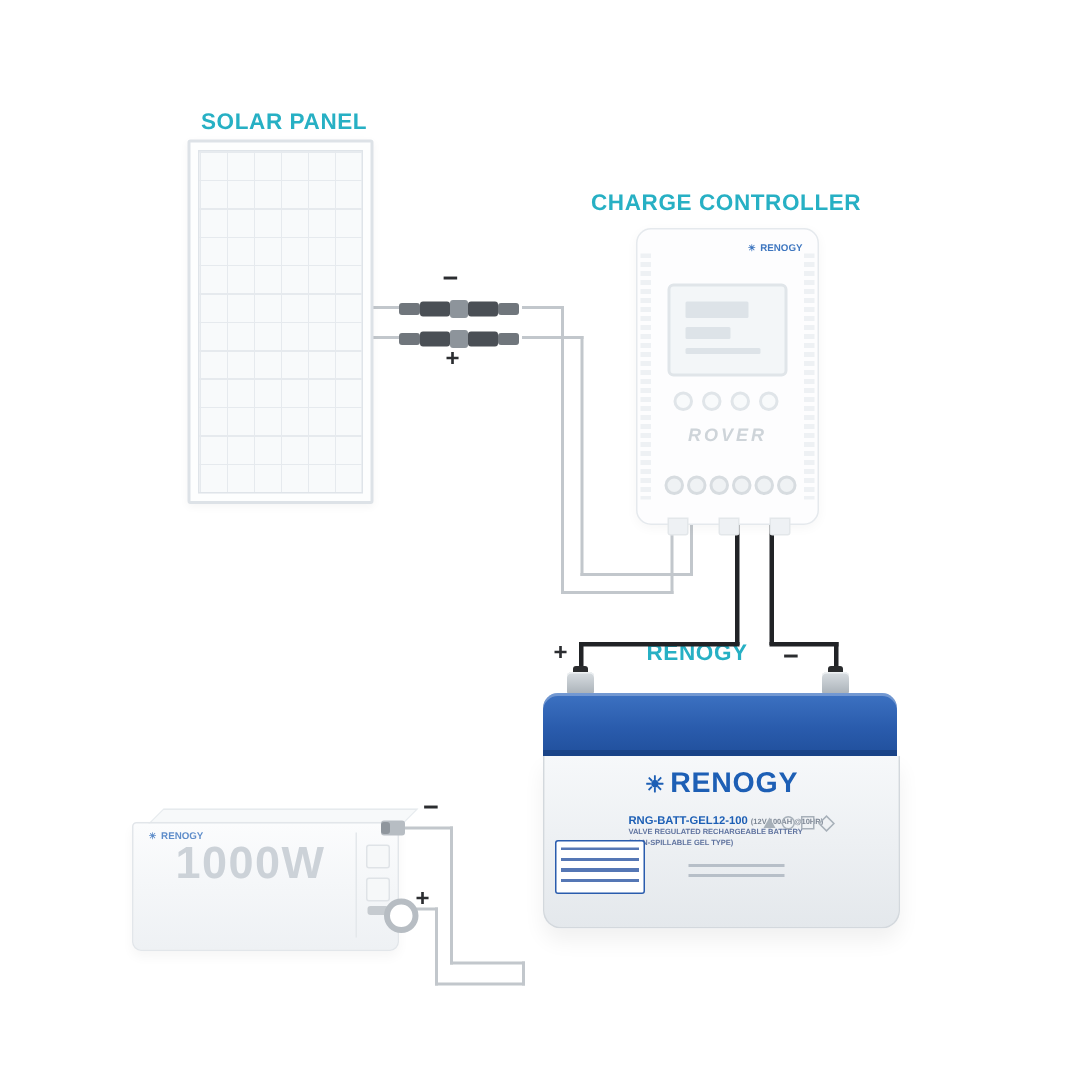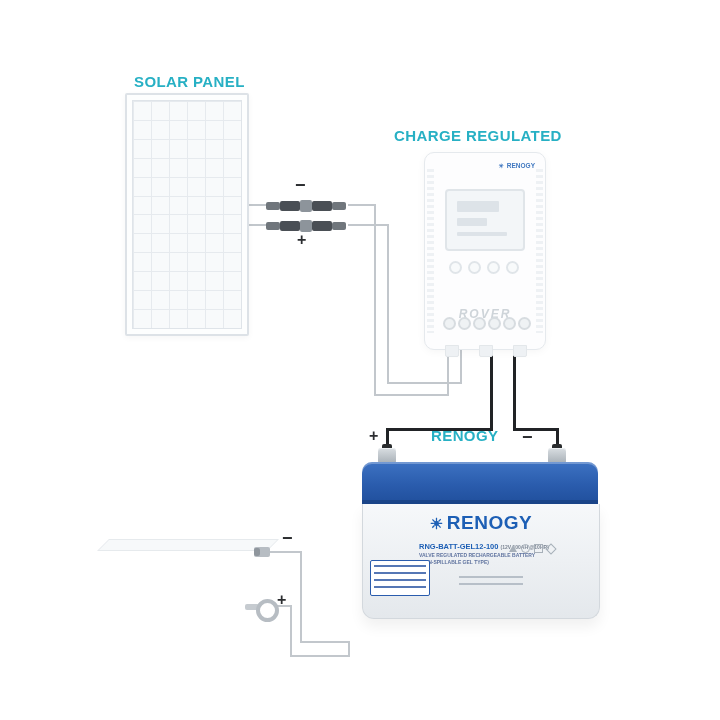--- a/index.html
+++ b/index.html
@@ -30,21 +30,21 @@
   
   .controller{left:424px;top:152px;width:120px;height:196px;background:#fdfdfe;
               border:1px solid #e5e9ed;border-radius:10px;box-shadow:0 2px 8px rgba(0,0,0,.04);}
   .fins{position:absolute;top:16px;bottom:16px;width:7px;
         background:repeating-linear-gradient(180deg,#eef1f4 0 3px,transparent 3px 6px);}
   .screen{position:absolute;left:20px;top:36px;width:76px;height:58px;background:#f3f6f8;
           border:2px solid #e0e5e9;border-radius:4px;}
   .screen i{position:absolute;display:block;background:#dde3e8;border-radius:1px;}
   .btn{position:absolute;width:9px;height:9px;border:2px solid #e0e5e9;border-radius:50%;background:#f8fafb;}
   .rover{position:absolute;left:0;top:130px;width:100%;text-align:center;font-size:12px;
-         font-weight:bold;font-style:italic;letter-spacing:2px;color:#ced4d9;margin-top:24px;}
+         font-weight:bold;font-style:italic;letter-spacing:2px;color:#ced4d9;}
   .term{position:absolute;top:164px;width:9px;height:9px;border:2px solid #d7dce0;border-radius:50%;background:#eff2f4;}
   .tab{position:absolute;top:192px;width:12px;height:10px;background:#eef1f4;border:1px solid #e3e7ea;border-radius:0 0 2px 2px;}
   
   .logo{display:flex;align-items:center;gap:3px;color:var(--blue,#1d5fb5);font-weight:bold;white-space:nowrap;}
   .logo .sun{line-height:1;}
   
   .post{position:absolute;width:18px;height:16px;border-radius:3px;
         background:linear-gradient(180deg,#d9dee2,#a6aeb5);box-shadow:inset 0 1px 0 #eef1f3;}
   .lug{position:absolute;width:10px;height:6px;background:#2a2c2e;border-radius:2px;}
   .lid{left:362px;top:462px;width:236px;height:42px;border-radius:10px 10px 3px 3px;
@@ -80,21 +80,21 @@
   .barrel::after{content:"";position:absolute;left:0;top:1px;width:6px;height:8px;background:#8f969d;border-radius:2px;}
   .ring{left:256px;top:599px;width:15px;height:15px;border:4px solid #b7bdc3;border-radius:50%;background:#fff;}
   .ringstub{left:245px;top:604px;width:14px;height:6px;background:#c6cbd0;border-radius:2px;}
 </style>
 </head>
 <body>
 
 <div class="stage">
 
   <div class="heading" style="left:134px;top:73px;">SOLAR PANEL</div>
-  <div class="heading" style="left:394px;top:127px;">CHARGE REGULATED</div>
+  <div class="heading" style="left:394px;top:127px;">CHARGE CONTROLLER</div>
   <div class="heading" style="left:431px;top:427px;">RENOGY</div>
 
   <div class="sign" style="left:295px;top:176px;font-size:18px;">−</div>
   <div class="sign" style="left:297px;top:232px;">+</div>
   <div class="sign" style="left:369px;top:428px;">+</div>
   <div class="sign" style="left:522px;top:428px;font-size:18px;">−</div>
   <div class="sign" style="left:282px;top:529px;font-size:18px;">−</div>
   <div class="sign" style="left:277px;top:592px;">+</div>
 
   <div class="wire" style="left:245px;top:204px;width:21px;height:2px;"></div>
@@ -194,17 +194,27 @@
       <span class="sq"></span>
       <span class="dia"></span>
     </div>
     <div class="specbox">
         <i></i>
       </div>
     <div class="fineprint"></div>
   </div>
 
   <div class="abs inv-top"></div>
+  <div class="abs inverter">
+    <div class="logo" style="position:absolute;left:10px;top:5px;font-size:6.5px;opacity:.7;">
+      <span class="sun" style="font-size:6px;">☀</span>
+      <span>RENOGY</span>
+    </div>
+    <div class="inv-power">1000W</div>
+    <div class="inv-div"></div>
+    <div class="outlet" style="top:14px;"></div>
+    <div class="outlet" style="top:36px;"></div>
+  </div>
   <div class="abs barrel"></div>
   <div class="abs ringstub"></div>
   <div class="abs ring"></div>
 
 </div>
 
 </body></html>

